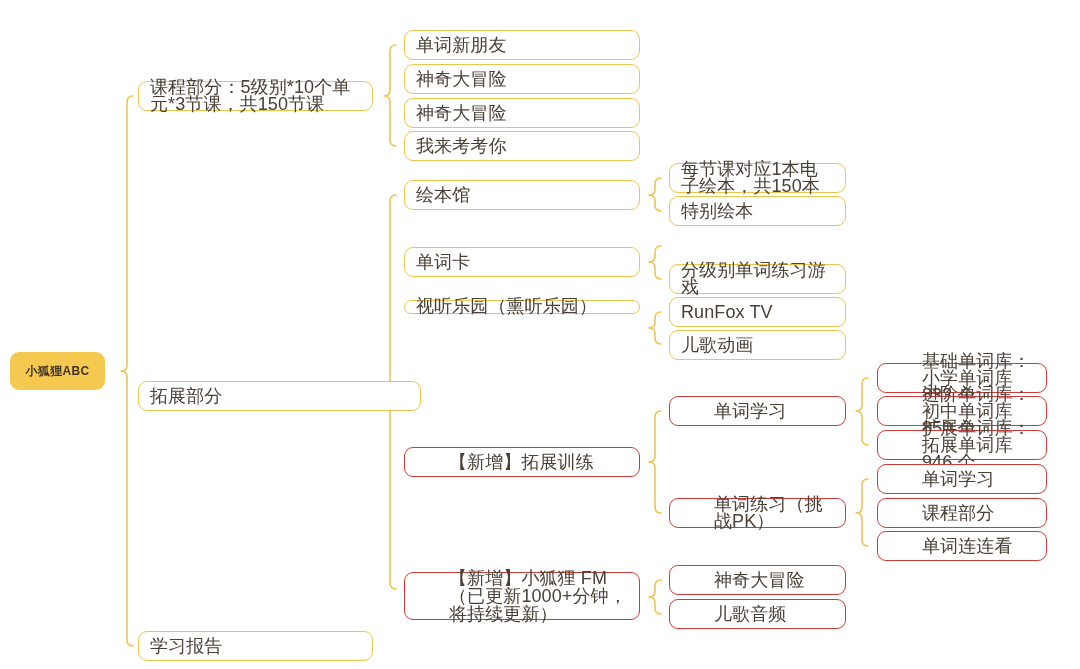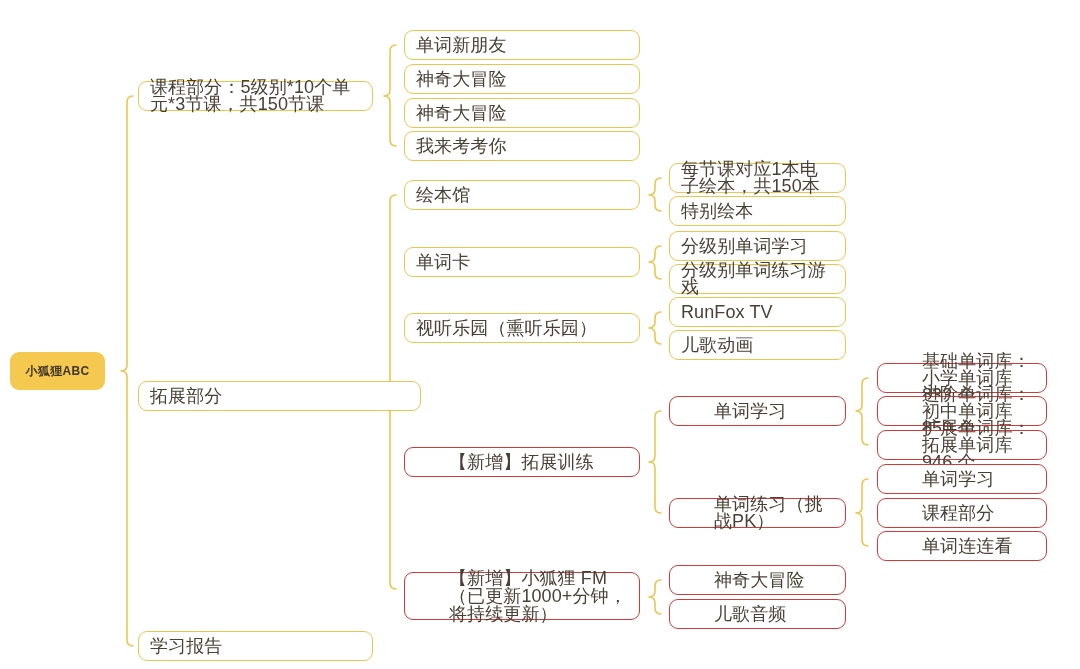--- a/index.html
+++ b/index.html
@@ -84,38 +84,35 @@
   <div class="node yellow" style="left:404px;top:131px;width:236px;height:30px;">
     <span>我来考考你</span>
   </div>
 
   <div class="node yellow" style="left:404px;top:180px;width:236px;height:30px;">
     <span>绘本馆</span>
   </div>
   <div class="node yellow" style="left:404px;top:247px;width:236px;height:30px;">
     <span>单词卡</span>
   </div>
-  <div class="node yellow" style="left:404px;top:313px;width:236px;height:30px;">
+  <div class="node yellow" style="left:404px;top:300px;width:236px;height:14px;font-family:Liberation Mono, monospace;">
     <span>视听乐园（熏听乐园）</span>
   </div>
   <div class="node red" style="left:404px;top:447px;width:236px;height:30px;">
     <span>【新增】拓展训练</span>
   </div>
   <div class="node red two-line" style="left:404px;top:572px;width:236px;height:48px;">
     <span>【新增】小狐狸 FM（已更新1000+分钟，将持续更新）</span>
   </div>
 
   <div class="node yellow" style="left:669px;top:163px;width:177px;height:30px;">
     <span>每节课对应1本电子绘本，共150本</span>
   </div>
   <div class="node yellow" style="left:669px;top:196px;width:177px;height:30px;">
     <span>特别绘本</span>
-  </div>
-  <div class="node yellow" style="left:669px;top:231px;width:177px;height:30px;">
-    <span>分级别单词学习</span>
   </div>
   <div class="node yellow" style="left:669px;top:264px;width:177px;height:30px;">
     <span>分级别单词练习游戏</span>
   </div>
   <div class="node yellow" style="left:669px;top:297px;width:177px;height:30px;">
     <span>RunFox TV</span>
   </div>
   <div class="node yellow" style="left:669px;top:330px;width:177px;height:30px;">
     <span>儿歌动画</span>
   </div>

